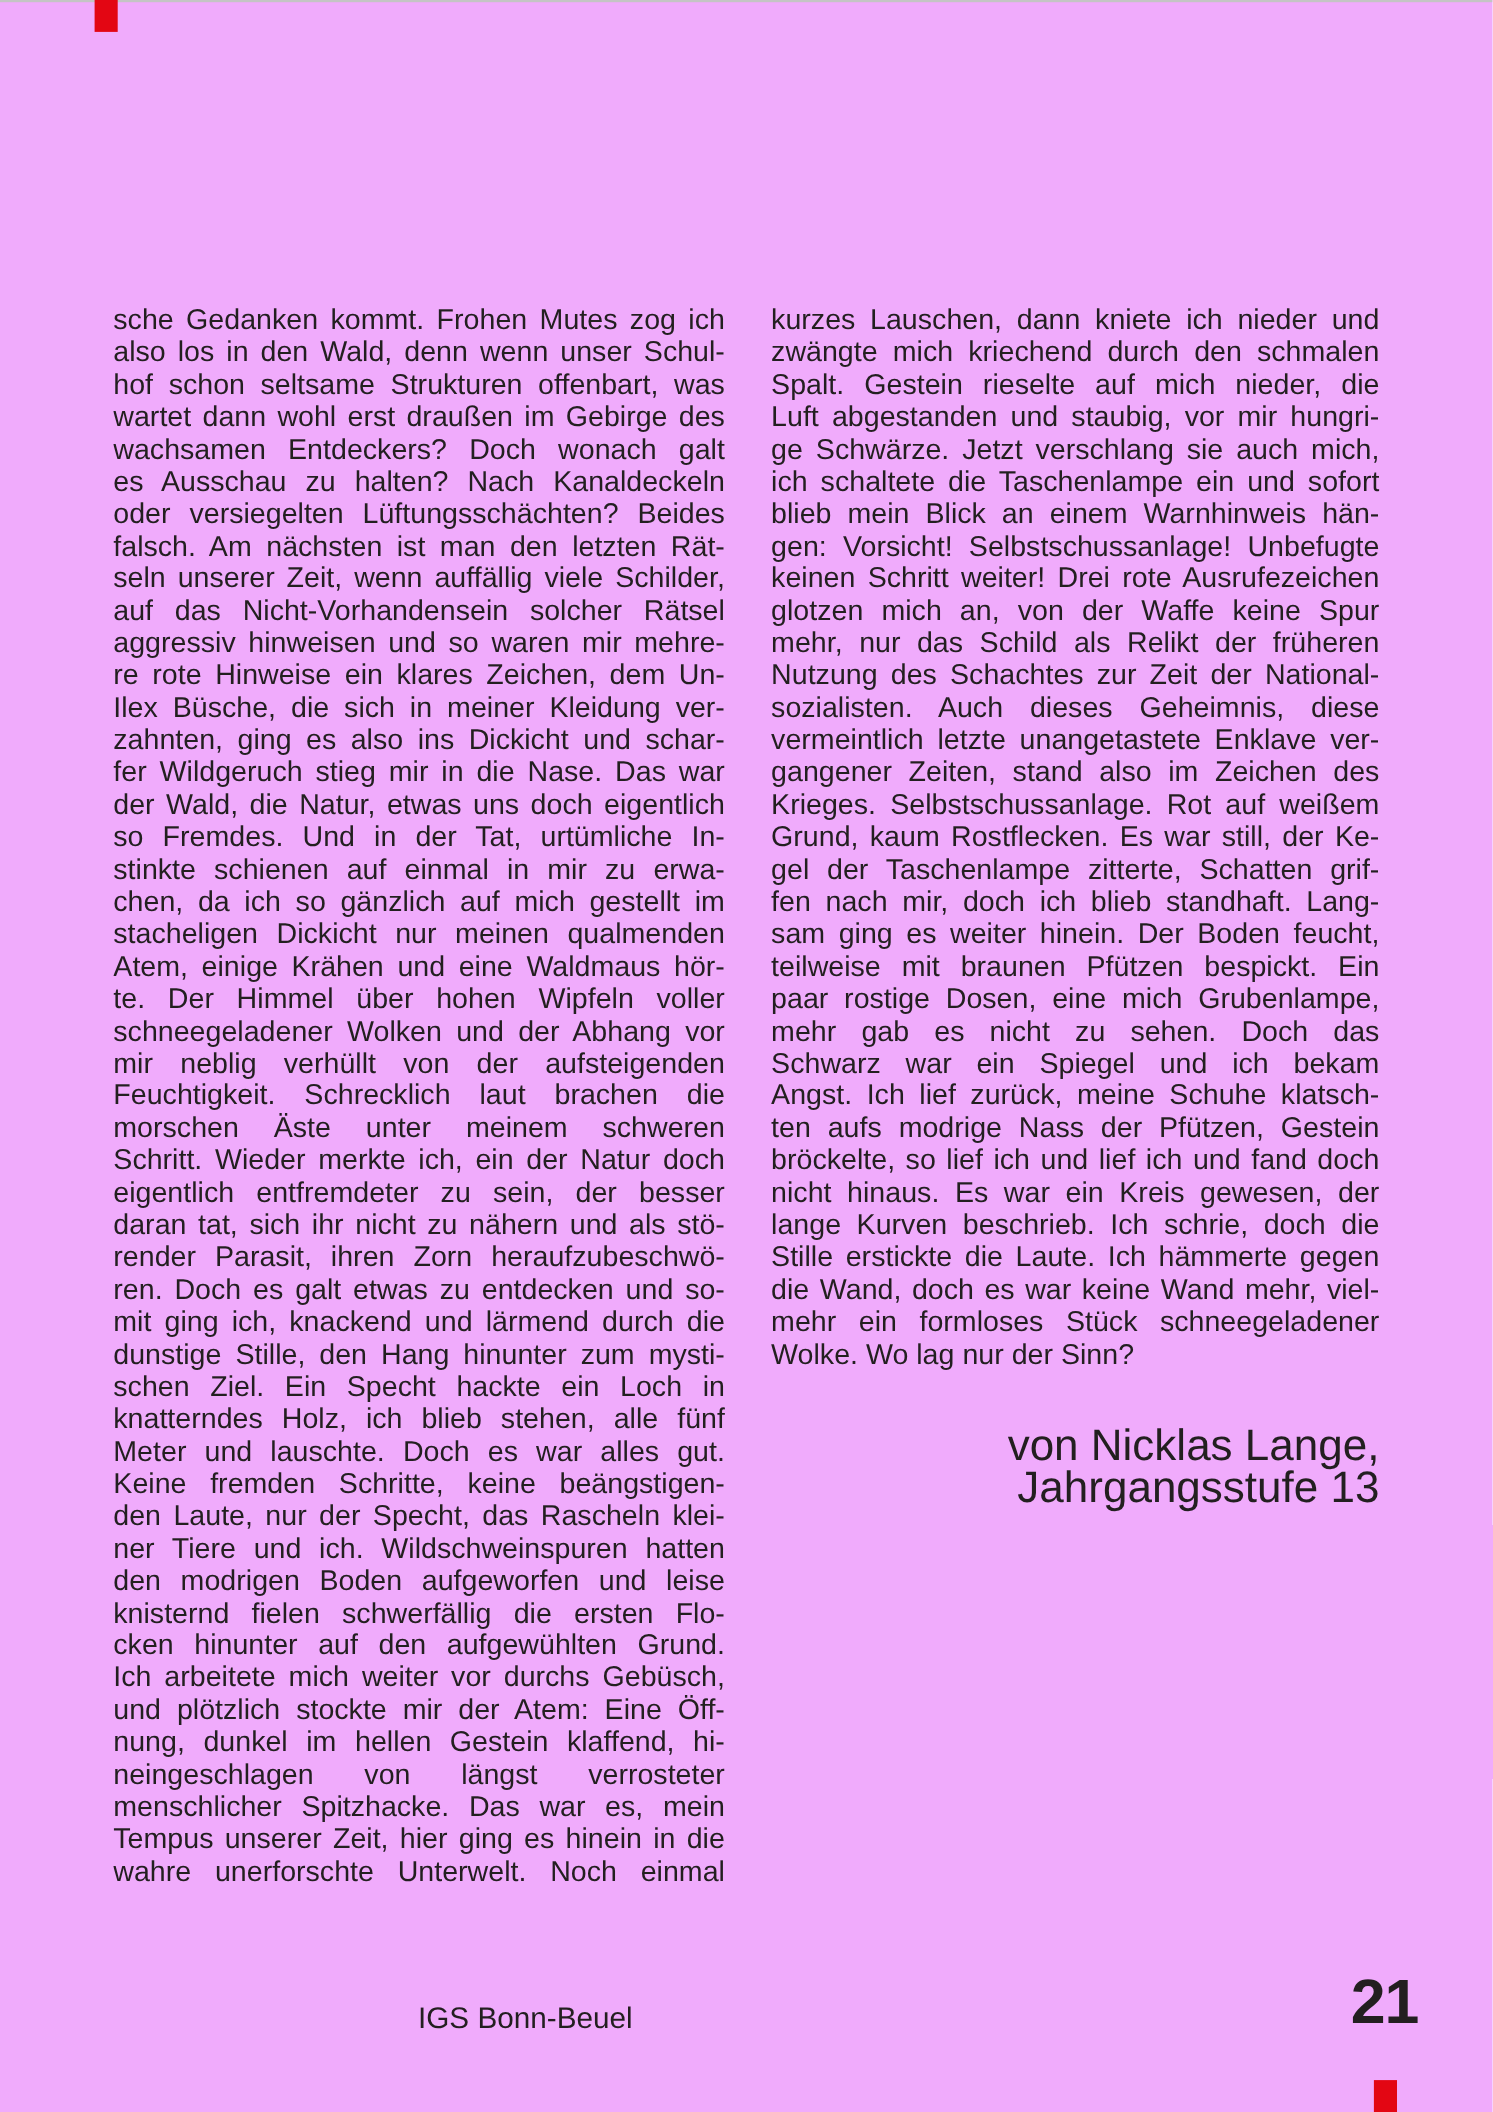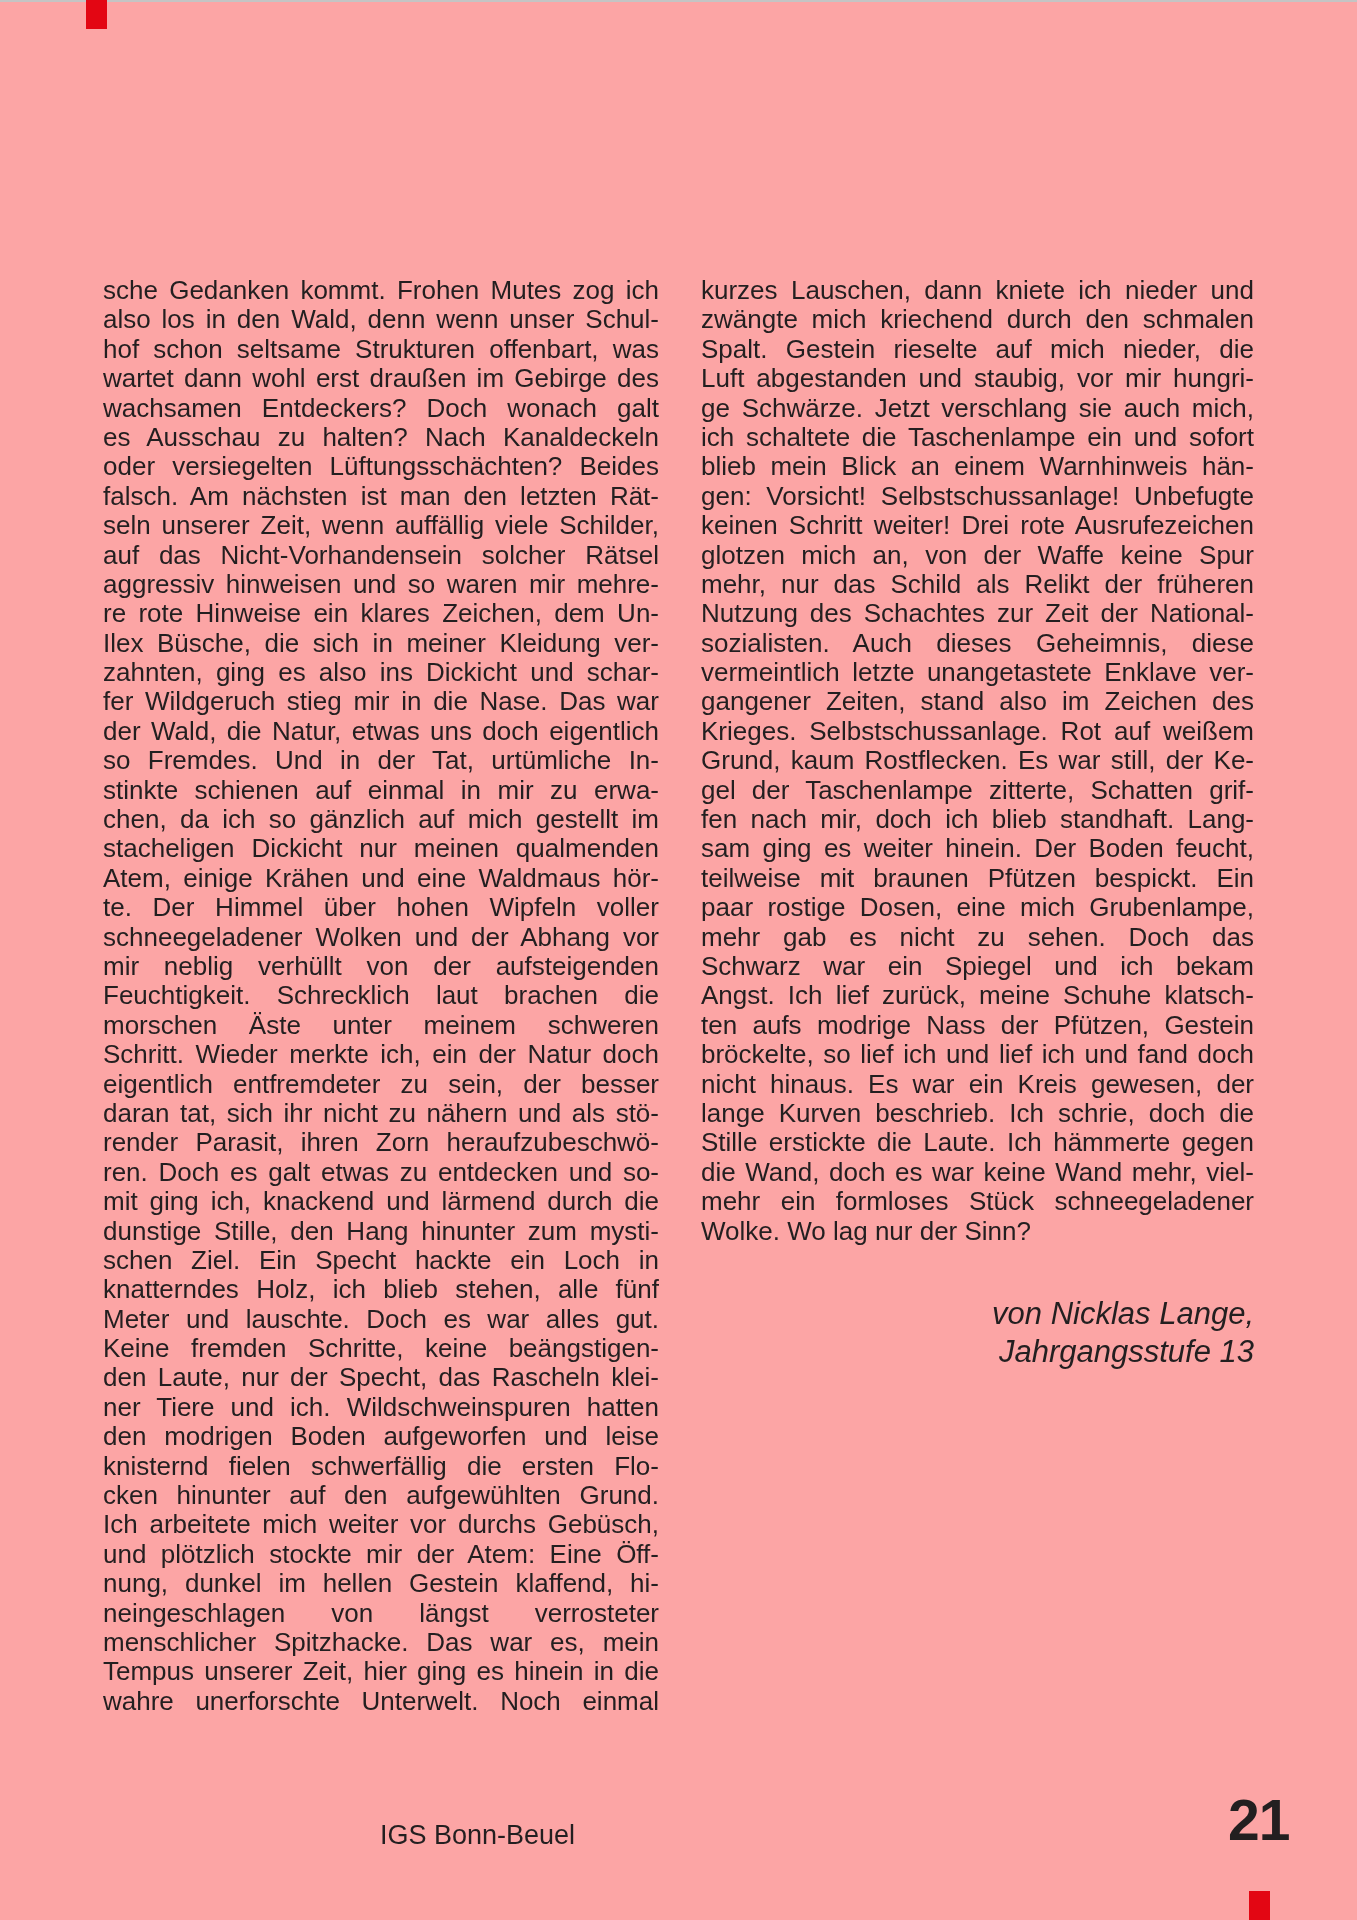--- a/index.html
+++ b/index.html
@@ -4,21 +4,21 @@
 <style>
   html, body {
     margin: 0;
     padding: 0;
     background: #ffffff;
   }
   .page {
     position: relative;
     width: 1357px;
     height: 1920px;
-    background: #fca5a5;
+    background: #f0abfc;
     overflow: hidden;
     font-family: "Liberation Sans", sans-serif;
     color: #231f20;
   }
   .top-hairline {
     position: absolute;
     left: 0; top: 0;
     width: 100%; height: 2px;
     background: #c4c4c4;
   }
@@ -49,23 +49,22 @@
   .col-right .line:last-child {
     text-align-last: left;
     -moz-text-align-last: left;
   }
   .attribution {
     position: absolute;
     left: 701px;
     top: 1295px;
     width: 553px;
     text-align: right;
-    font-size: 31px;
+    font-size: 40px;
     line-height: 38px;
-    font-style: italic;
   }
   .footer-school {
     position: absolute;
     left: 380px;
     top: 1820px;
     width: 560px;
     text-align: left;
     font-size: 27px;
   }
   .page-number {

